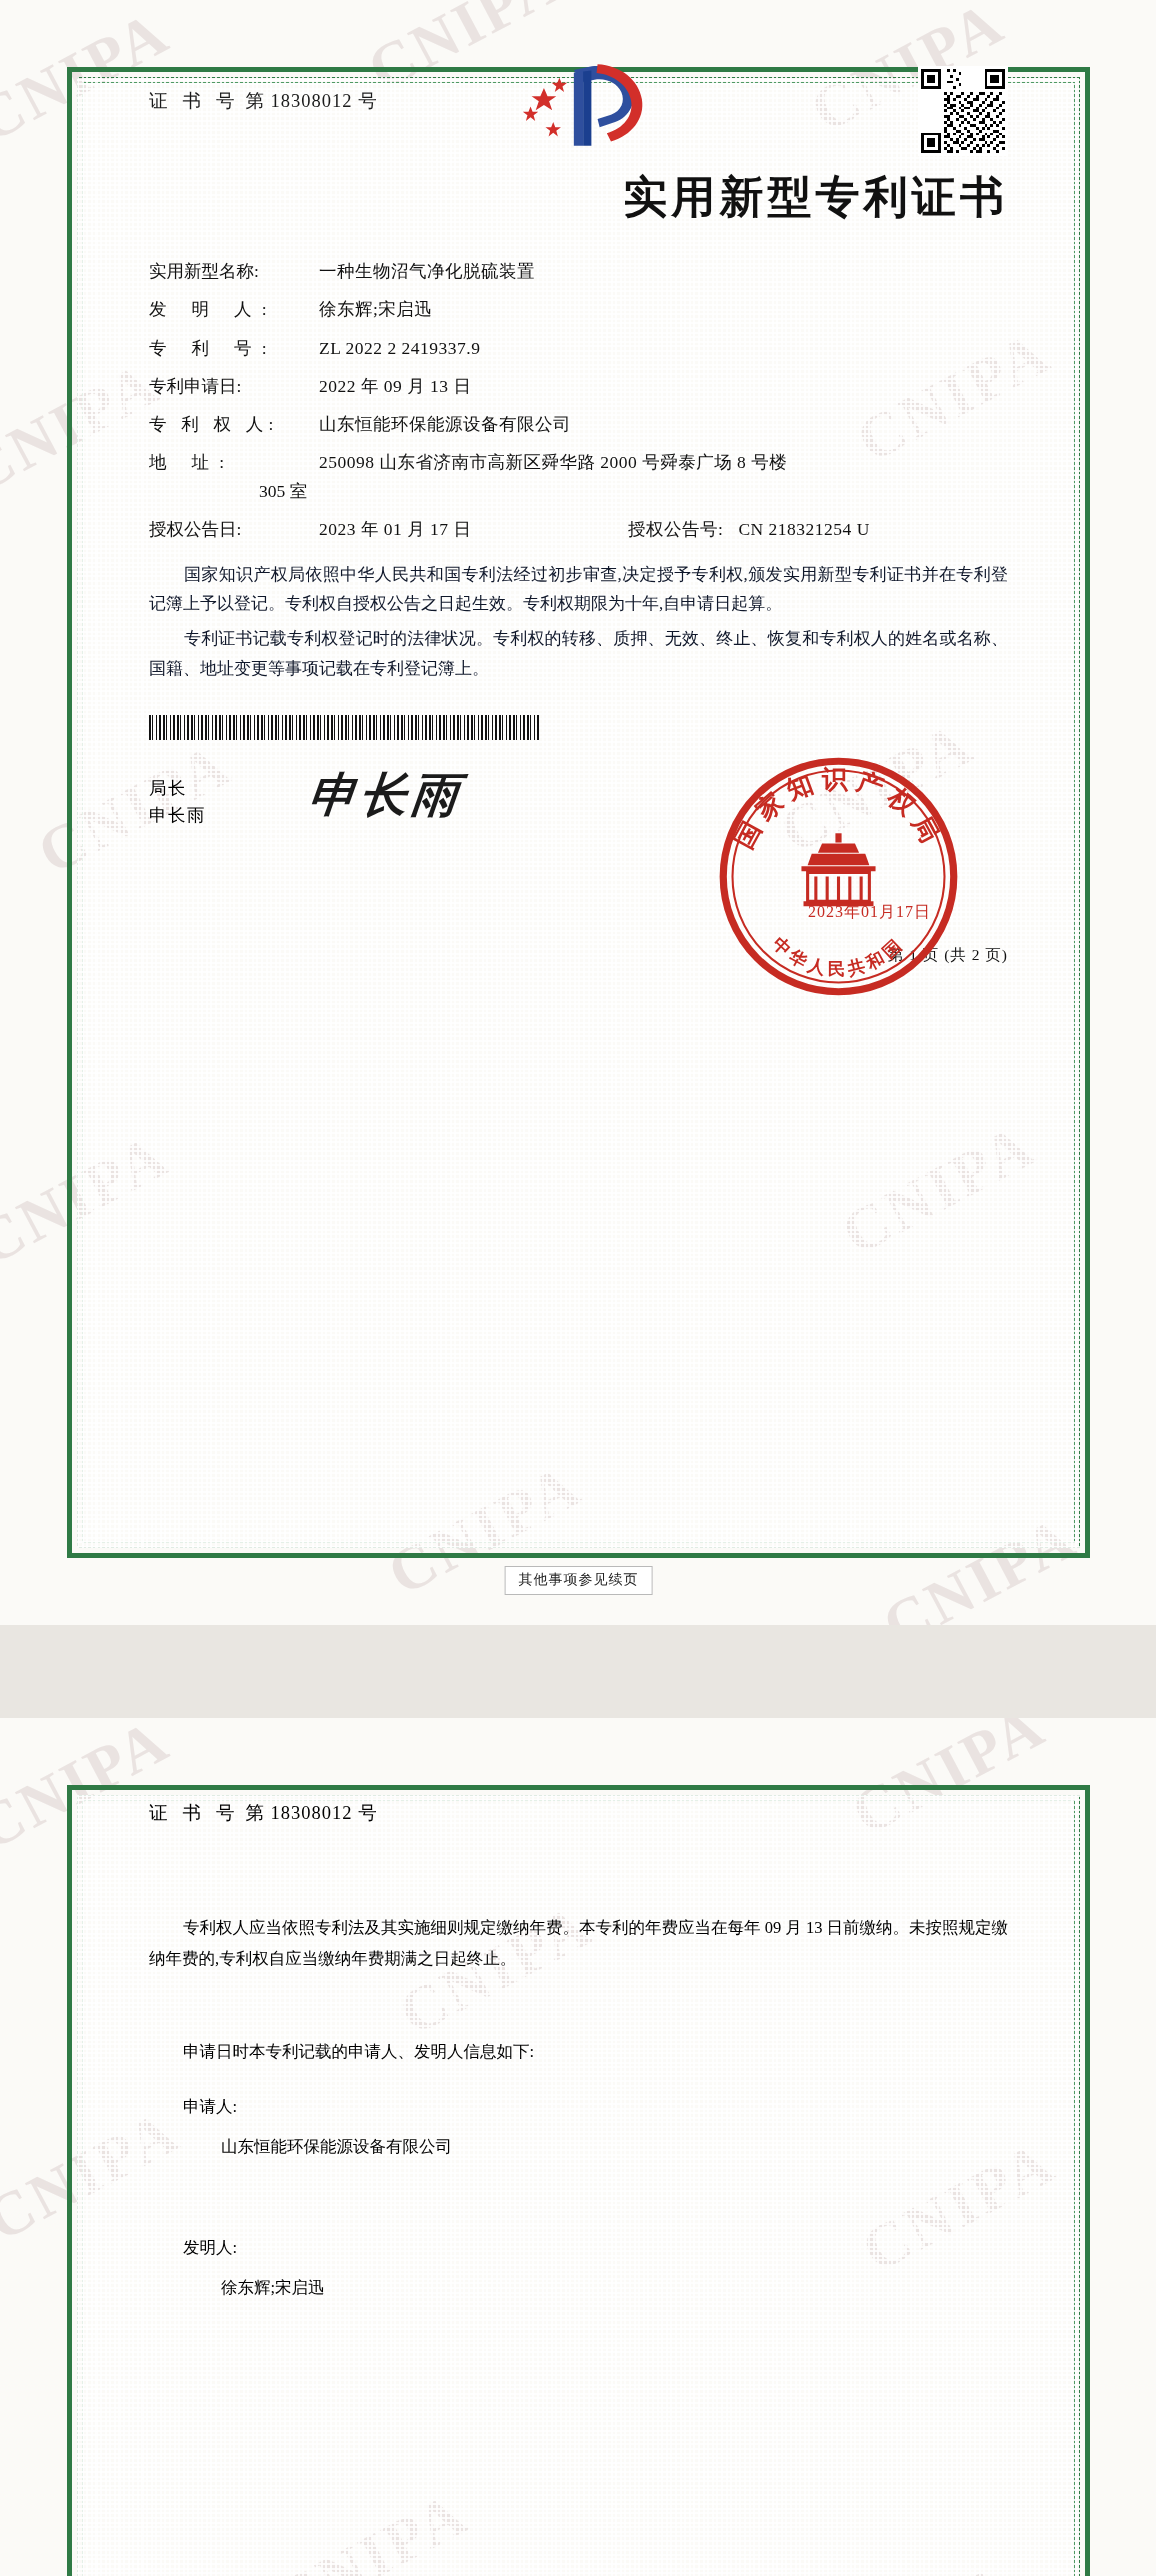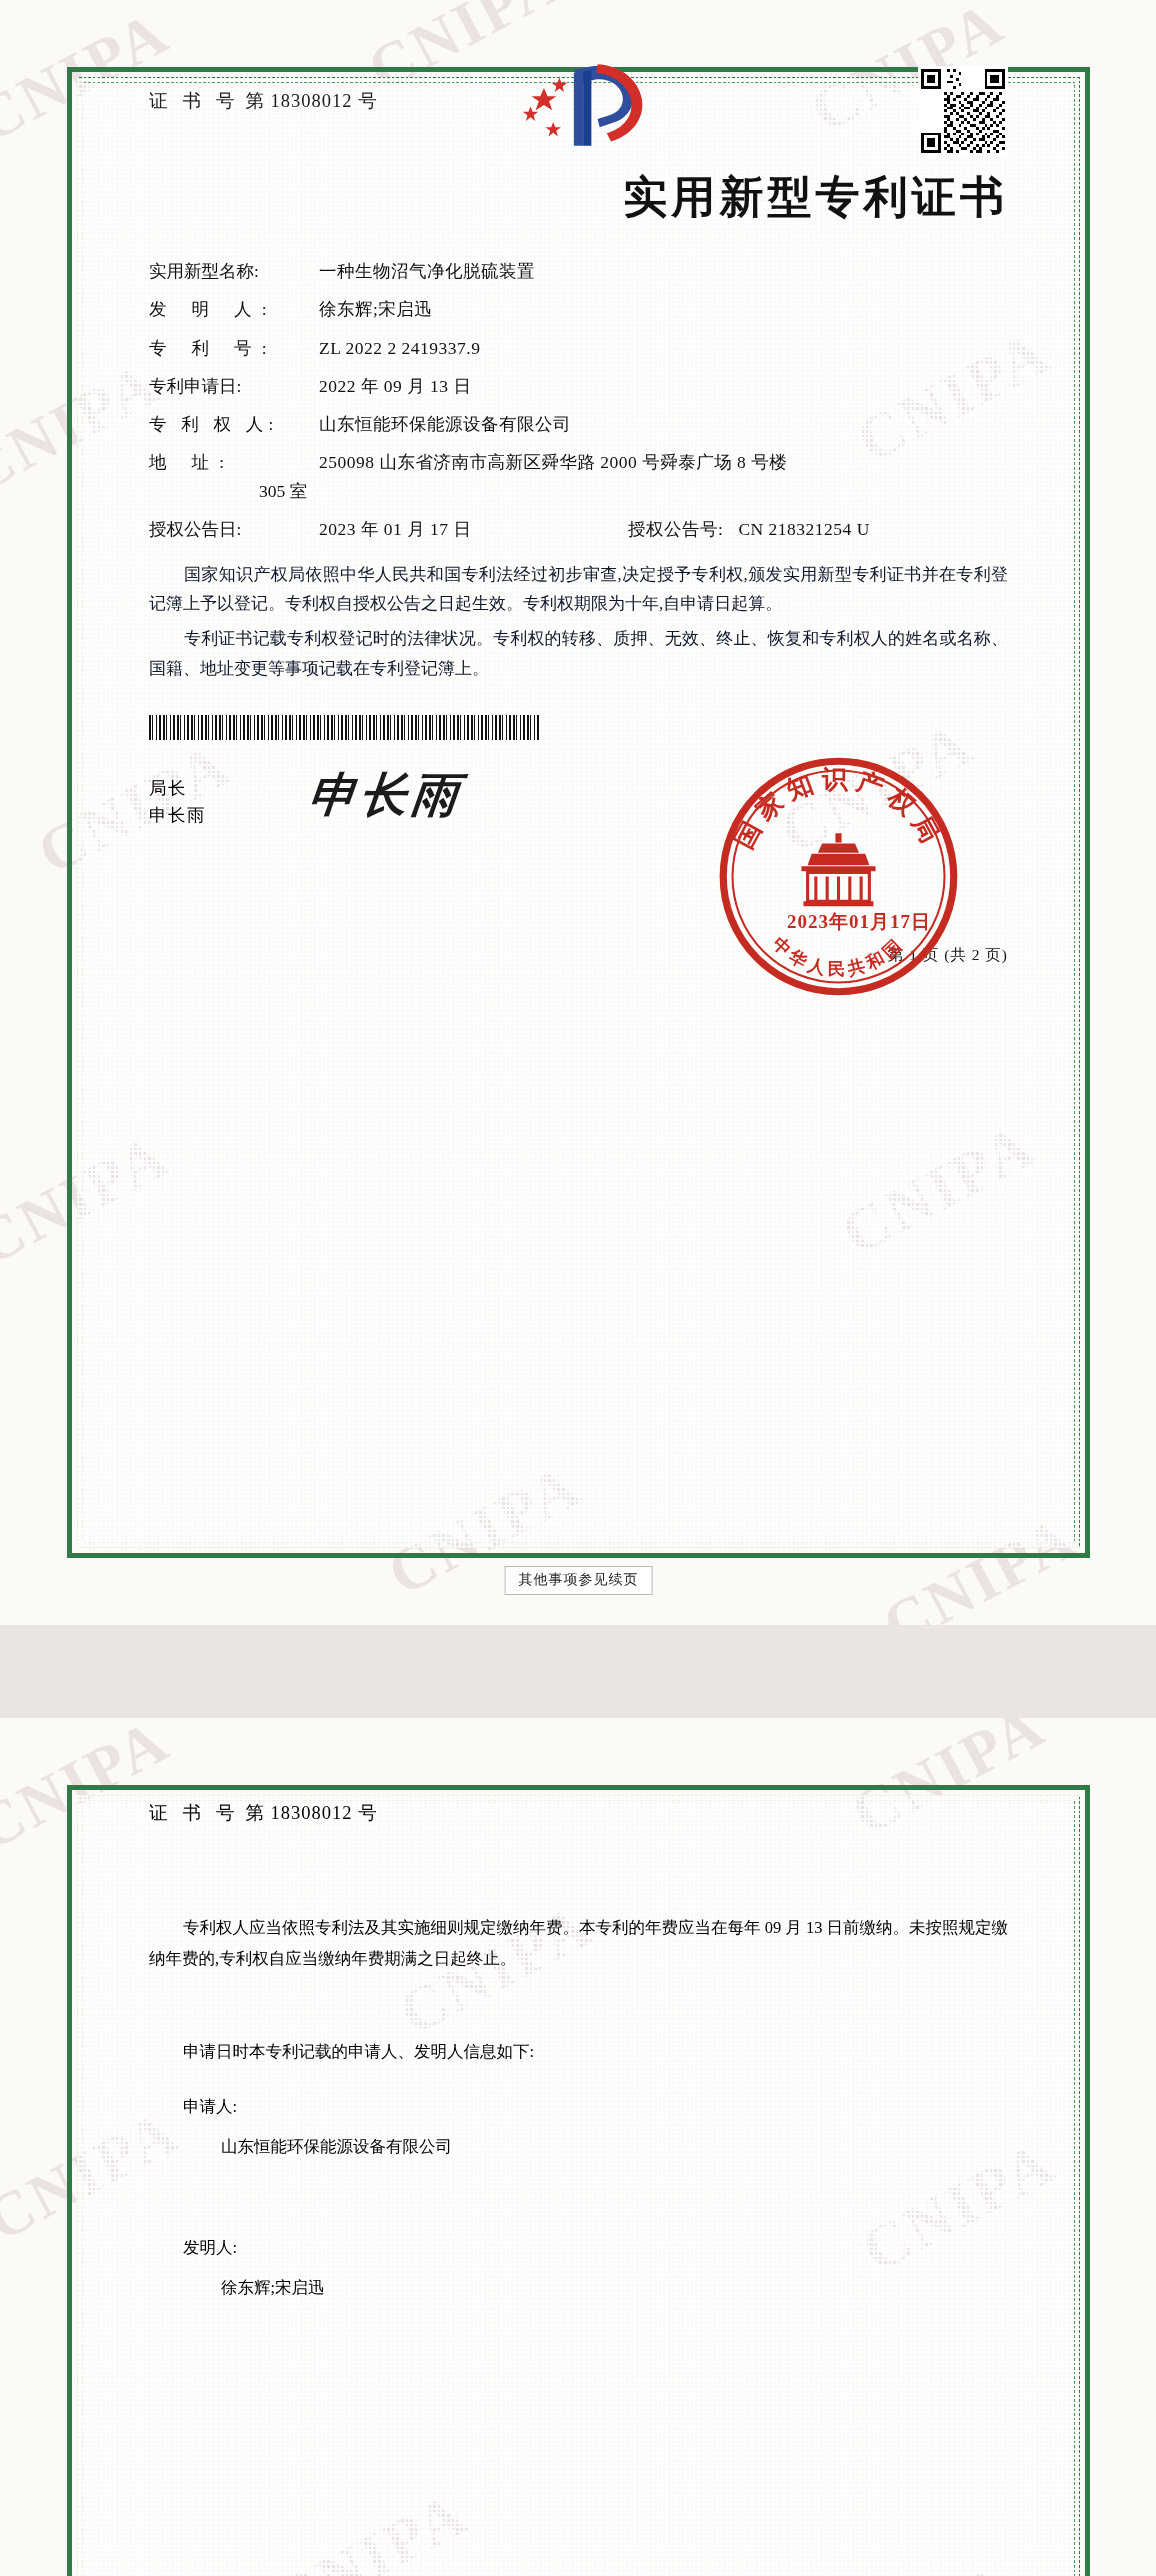--- a/index.html
+++ b/index.html
@@ -216,25 +216,24 @@
     right: 46px;
     top: 0px;
     width: 247px;
     height: 247px;
   }
   .seal svg { width: 100%; height: 100%; }
   .seal-date {
     position: absolute;
     right: 77px;
     top: 149px;
-    font-size: 19px;
+    font-size: 16px;
     color: #c62b22;
     letter-spacing: 1px;
-    font-weight: bold;
-    margin-top: 7px;
+    font-weight: normal;
   }
 
   .page-footer {
     text-align: right;
     font-size: 15.5px;
     letter-spacing: 1px;
     margin-top: 22px;
     color: #111;
   }
 

